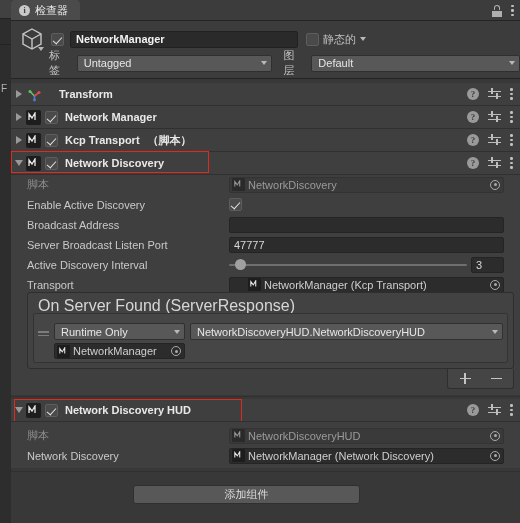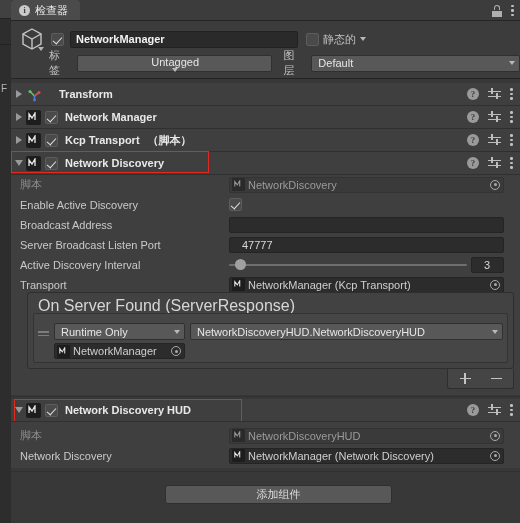--- a/index.html
+++ b/index.html
@@ -79,36 +79,36 @@
   .preset-ico{width:13px;height:12px;position:relative;}
   .preset-ico span{position:absolute;background:#bdbdbd;}
   .preset-ico .h1{left:0;top:2.5px;width:13px;height:1.4px;}
   .preset-ico .h2{left:0;top:8px;width:13px;height:1.4px;}
   .preset-ico .k1{left:3px;top:0;width:1.6px;height:6px;}
   .preset-ico .k2{left:8px;top:5px;width:1.6px;height:6px;}
 
   
   .cbody{position:absolute;left:11px;width:509px;background:#3f3f3f;}
   .prow{position:absolute;left:0;width:509px;height:19px;display:flex;align-items:center;}
-  .plabel{width:218px;padding-left:9px;font-size:11px;color:#c9c9c9;box-sizing:border-box;white-space:nowrap;}
+  .plabel{width:218px;padding-left:16px;font-size:11px;color:#c9c9c9;box-sizing:border-box;white-space:nowrap;}
   .plabel.dim{color:#8d8d8d;}
   .objfield{height:16px;background:#2c2c2c;border:1px solid #242424;border-radius:2px;
         display:flex;align-items:center;box-sizing:border-box;position:relative;}
   .objfield.dim{background:#3a3a3a;border-color:#333;}
   .objfield .oi{width:13px;height:13px;background:#1d1d1d;border-radius:1px;margin:0 3px 0 2px;
         display:flex;align-items:center;justify-content:center;flex:0 0 13px;}
   .objfield .otxt{font-size:11px;color:#cfcfcf;white-space:nowrap;overflow:hidden;}
   .objfield.dim .otxt{color:#9a9a9a;}
   .objfield.dim .oi{background:#2a2a2a;}
   .picker{position:absolute;right:3px;top:50%;transform:translateY(-50%);
         width:10px;height:10px;border-radius:50%;border:1.3px solid #a9a9a9;box-sizing:border-box;
         display:flex;align-items:center;justify-content:center;}
   .picker i{width:3px;height:3px;border-radius:50%;background:#a9a9a9;display:block;}
   .txtfield{height:16px;background:#2c2c2c;border:1px solid #242424;border-radius:2px;
-        display:flex;align-items:center;padding:0 12px;font-size:11px;color:#d8d8d8;box-sizing:border-box;}
+        display:flex;align-items:center;padding:0 4px;font-size:11px;color:#d8d8d8;box-sizing:border-box;}
   .slider{position:relative;height:16px;display:flex;align-items:center;}
   .slider .track{position:absolute;left:0;right:0;top:50%;height:2px;margin-top:-1px;background:#6f6f6f;border-radius:1px;}
   .slider .knob{position:absolute;width:11px;height:11px;border-radius:50%;background:#a0a0a0;top:50%;margin-top:-5.5px;}
 
   
   .evt{position:absolute;background:#424242;border:1px solid #2e2e2e;border-radius:3px;box-sizing:border-box;}
   .evt-head{position:absolute;font-size:16px;color:#d6d6d6;}
   .evt-inner{position:absolute;background:#464646;border:1px solid #333;border-radius:2px;box-sizing:border-box;}
   .drag{width:11px;height:2px;position:relative;}
   .drag span{display:block;position:absolute;left:0;width:11px;height:1.5px;background:#7d7d7d;}
@@ -170,21 +170,21 @@
       <div class="chk on" style="margin-left:5px;"></div>
       <div class="namefield" style="margin-left:6px;width:228px;">NetworkManager</div>
       <div class="static-wrap" style="margin-left:8px;">
         <div class="chk"></div>
         <span class="static-lbl">静态的</span>
         <div class="caret"></div>
       </div>
     </div>
     <div class="go-row2">
       <span class="minilbl" style="margin-left:38px;">标签</span>
-      <div class="popup" style="margin-left:6px;width:197px;flex-direction:column;">
+      <div class="popup" style="margin-left:6px;width:197px;">
         <span>Untagged</span>
         <span class="caret"></span>
       </div>
       <span class="minilbl" style="margin-left:12px;">图层</span>
       <div class="popup" style="margin-left:6px;width:211px;">
         <span>Default</span>
         <span class="caret"></span>
       </div>
     </div>
   </div>
@@ -343,21 +343,21 @@
       <span class="plabel">Active Discovery Interval</span>
       <div class="slider" style="width:238px;">
         <div class="track"></div>
         <div class="knob" id="adi-knob" style="left: calc(5% - 5.5px);"></div>
       </div>
       <div class="txtfield" style="width:33px;margin-left:4px;">3</div>
     </div>
 
     <div class="prow" style="top:100px;">
       <span class="plabel">Transport</span>
-      <div class="objfield" style="width:275px;">
+      <div class="objfield" style="width:275px;padding-left:16px;">
         <div class="oi">
           <svg width="9" height="9" viewBox="0 0 11 11">
               <path d="M1 8 L1 2 L4 6 L7 1 L7 8" fill="none" stroke="#e8e8e8" stroke-width="1.3"></path>
             </svg>
         </div>
         <span class="otxt">NetworkManager (Kcp Transport)</span>
         <span class="picker">
             <i></i>
           </span>
       </div>
@@ -453,15 +453,15 @@
         </div>
         <span class="otxt">NetworkManager (Network Discovery)</span>
         <span class="picker">
             <i></i>
           </span>
       </div>
     </div>
   </div>
   <div class="sep" style="left:11px;top:471px;width:509px;"></div>
 
-  <div class="addbtn" style="left:165px;top:485px;width:227px;height:19px;">添加组件</div>
+  <div class="addbtn" style="left:133px;top:485px;width:227px;height:19px;">添加组件</div>
 
 </div>
 
 </body></html>

